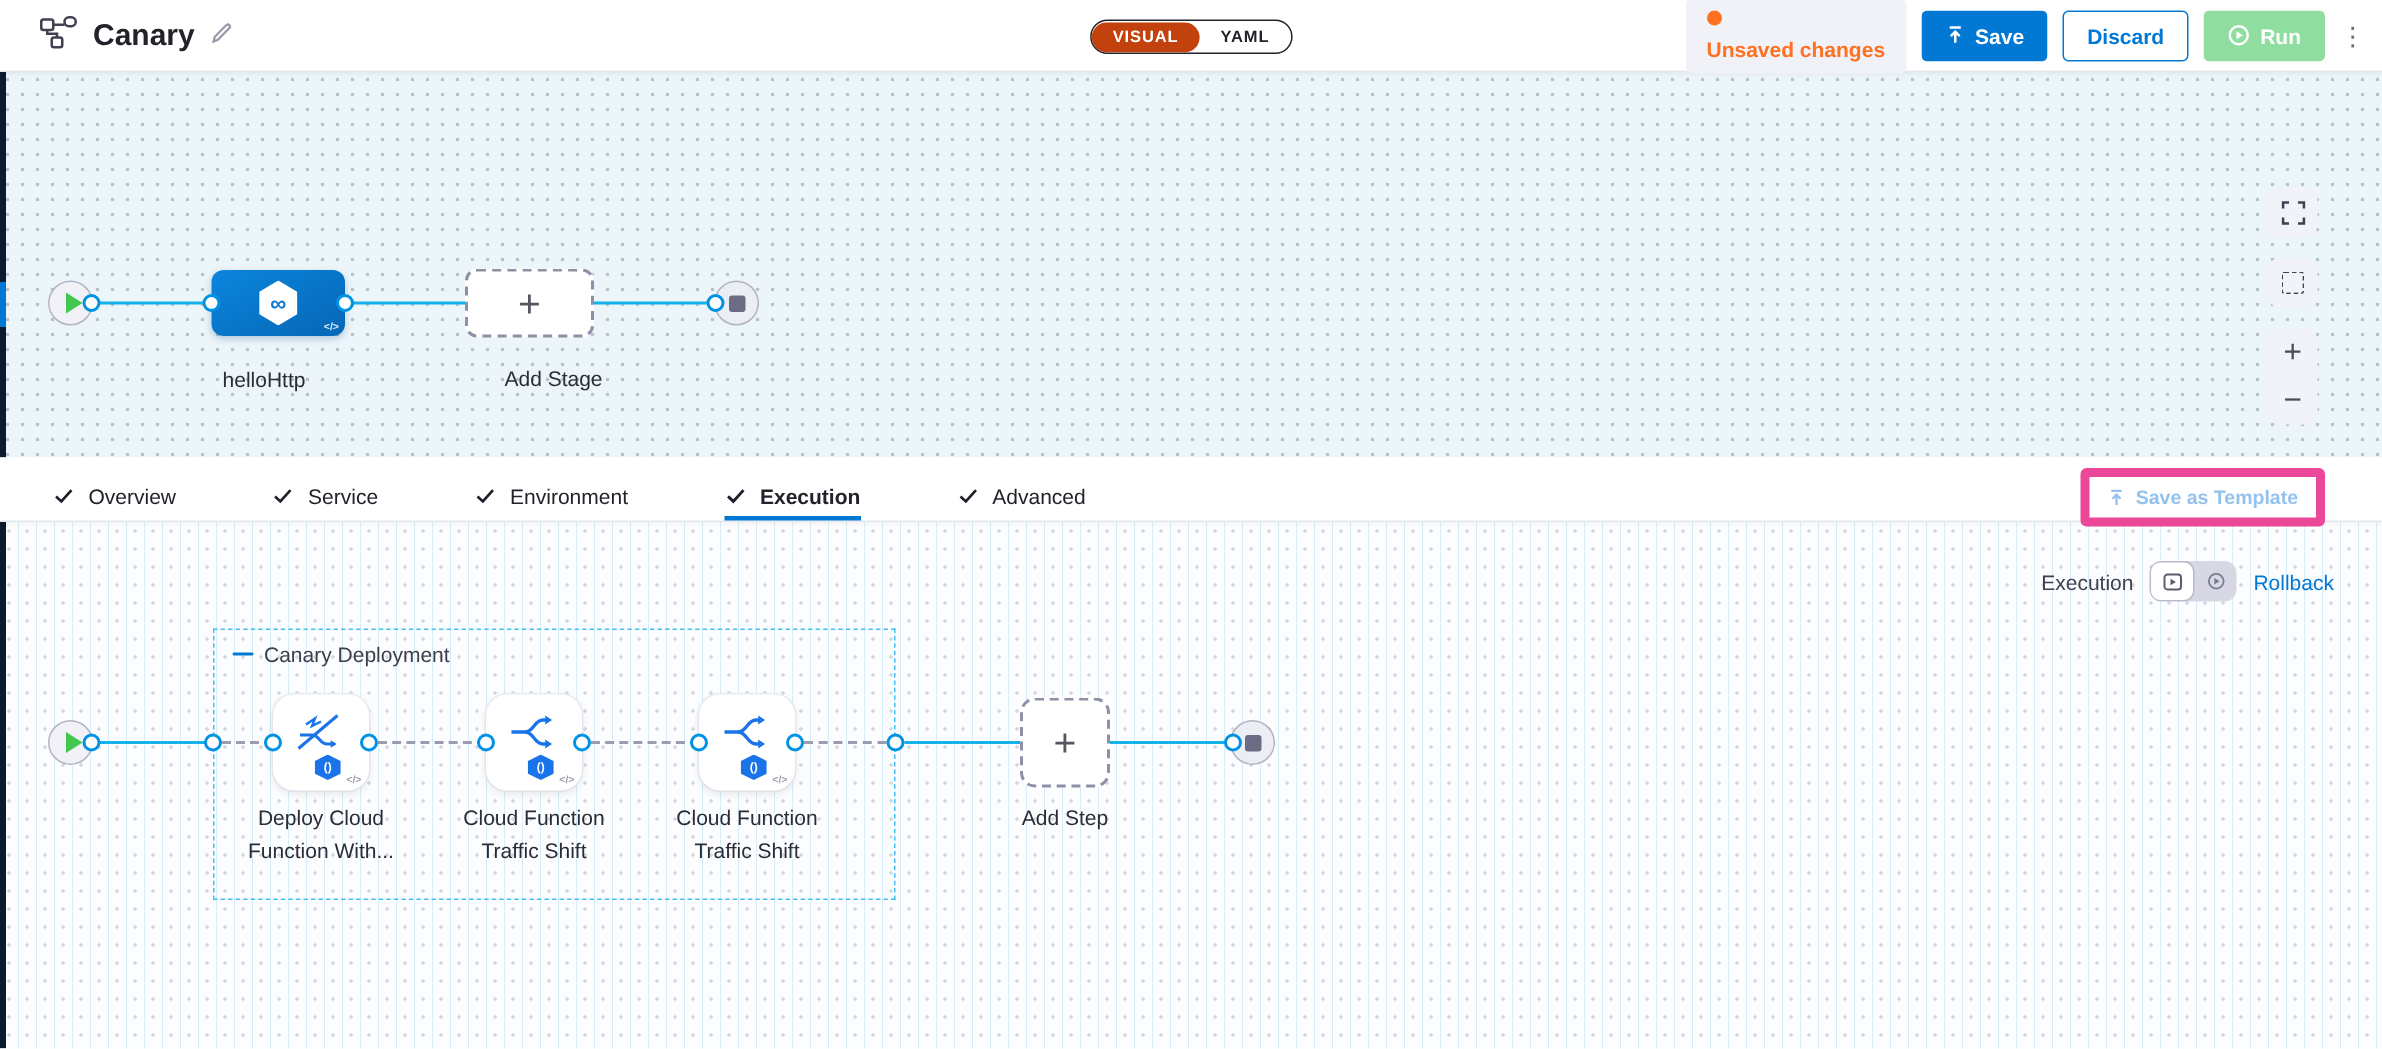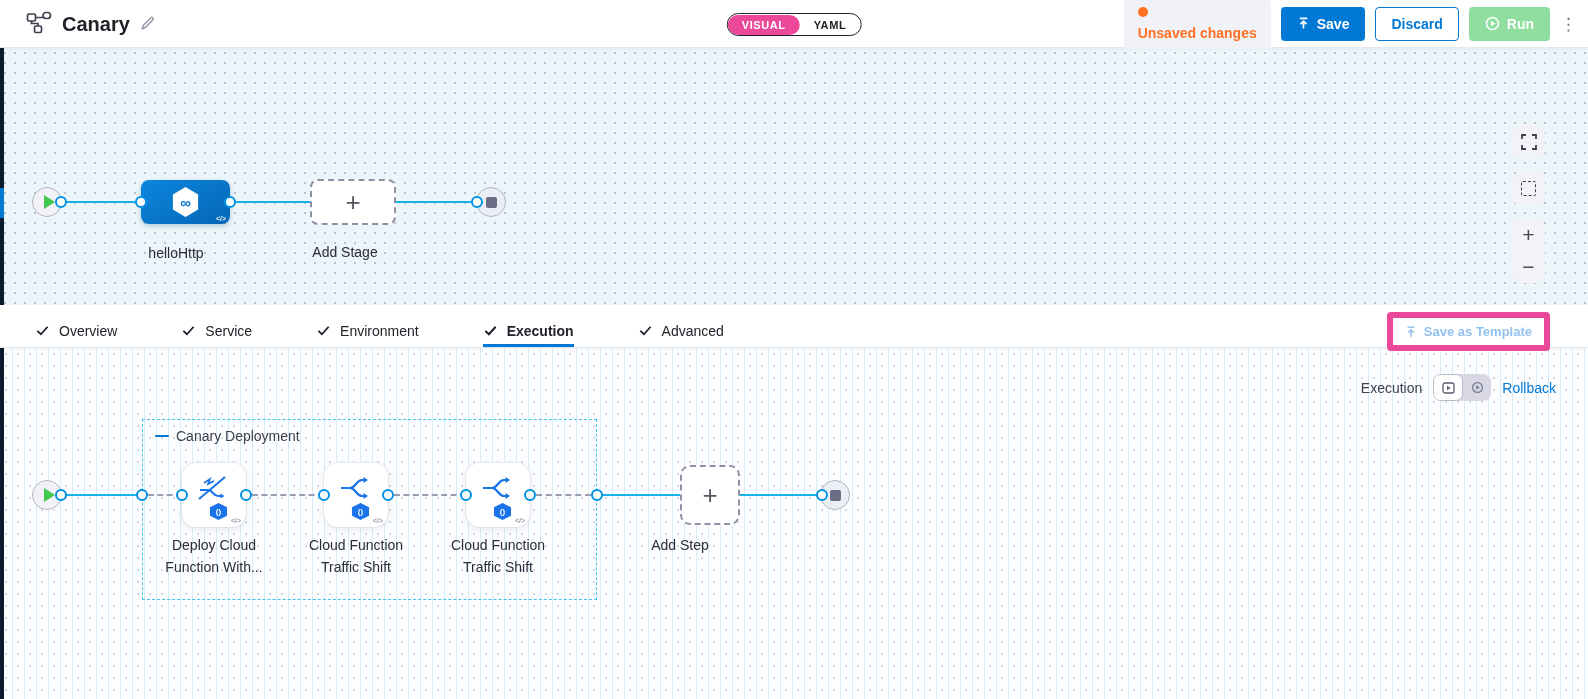--- a/index.html
+++ b/index.html
@@ -7,21 +7,21 @@
     font-family:"Liberation Sans", sans-serif; background:#fff; }
 
   
   .header { position:relative; height:48px; background:#fff;
     border-bottom:1px solid #e6e7ef; box-shadow:0 1px 3px rgba(40,41,61,.06); z-index:5;}
   .header-left { position:absolute; left:26px; top:0; height:48px; display:flex; align-items:center; gap:10px;}
   .pipe-title { font-size:20px; font-weight:700; color:#22222a; }
   .mode-toggle { position:absolute; left:50%; top:13px; transform:translateX(-50%);
     display:flex; align-items:center; height:23px; border:1.5px solid #22222a; border-radius:12px; background:#fff; overflow:hidden;}
   .mode-seg { font-size:11px; font-weight:700; letter-spacing:.6px; padding:4px 14px; color:#22222a; cursor:pointer;}
-  .mode-seg.active { background:#ec4899; color:#fff; border-radius:10px; }
+  .mode-seg.active { background:#c2410c; color:#fff; border-radius:10px; }
   .header-right { position:absolute; right:14px; top:0; height:48px; display:flex; align-items:center; gap:10px;}
   .badge-unsaved { display:flex; align-items:flex-start; gap:8px; background:#f1f1f8; border-radius:4px;
     padding:8px 14px; color:#ff7020; font-size:14px; font-weight:700;flex-direction:column;}
   .dot-orange { width:10px; height:10px; border-radius:50%; background:#ff7020; }
   .btn { display:flex; align-items:flex-start; gap:7px; font-size:14px; font-weight:700; border-radius:4px;
     padding:8px 15px; cursor:pointer; border:1px solid transparent;}
   .btn-save { background:#0278d5; color:#fff; }
   .btn-discard { background:#fff; color:#0278d5; border-color:#0278d5; }
   .btn-run { background:#8fdd9f; color:#fff; }
   .kebab { color:#6e7086; font-size:17px; letter-spacing:0; line-height:5px; width:14px; text-align:center; cursor:pointer;}
@@ -171,21 +171,21 @@
     <span class="code-mini">&lt;/&gt;</span>
   </div>
   <div class="port" style="left:224px; top:148px;"></div>
   <div class="node-label" style="left:121px; top:194px; width:110px;">helloHttp</div>
 
   <div class="wire" style="left:230px; top:153px; width:80px;"></div>
 
   <div class="add-box" style="left:310px; top:131px; width:86px; height:46px;">
     <span class="plus-glyph">+</span>
   </div>
-  <div class="node-label" style="left:292px; top:193px; width:106px;">Add Stage</div>
+  <div class="node-label" style="left:316px; top:193px; width:106px;">Add Stage</div>
 
   <div class="wire" style="left:396px; top:153px; width:81px;"></div>
   <div class="port" style="left:471px; top:148px;"></div>
   <div class="node-circle" style="left:476px; top:139px; background:#eceef5;">
     <div class="stop-sq"></div>
   </div>
 
   <div class="canvas-ctrl" style="top:77px; height:33px;">
     <svg width="16" height="16" viewBox="0 0 16 16" fill="none" stroke="#3f4050" stroke-width="1.8">
       <path d="M1 5 V1 H5 M11 1 H15 V5 M15 11 V15 H11 M5 15 H1 V11"></path>
@@ -324,20 +324,20 @@
   <div class="node-label" style="left:433px; top:186px; width:130px;">Cloud Function Traffic Shift</div>
 
   <div class="wire-dash" style="left:536px; top:146px; width:55px;"></div>
   <div class="port" style="left:591px; top:141px;"></div>
 
   <div class="wire" style="left:603px; top:146px; width:77px;"></div>
 
   <div class="add-box" style="left:680px; top:117px; width:60px; height:60px; border-radius:10px;">
     <span class="plus-glyph">+</span>
   </div>
-  <div class="node-label" style="left:620px; top:186px; width:120px;">Add Step</div>
+  <div class="node-label" style="left:650px; top:186px; width:120px;">Add Step</div>
 
   <div class="wire" style="left:740px; top:146px; width:82px;"></div>
   <div class="port" style="left:816px; top:141px;"></div>
   <div class="node-circle" style="left:820px; top:132px; background:#eceef5;">
     <div class="stop-sq"></div>
   </div>
 </div>
 
 </body></html>

